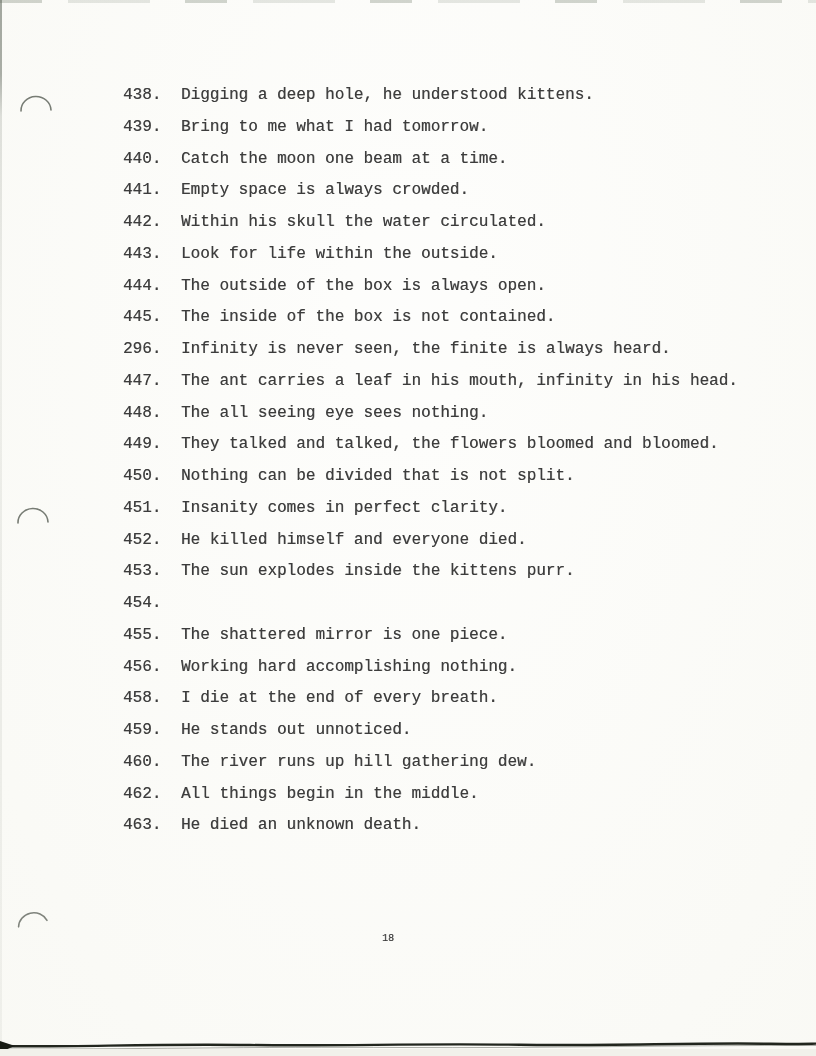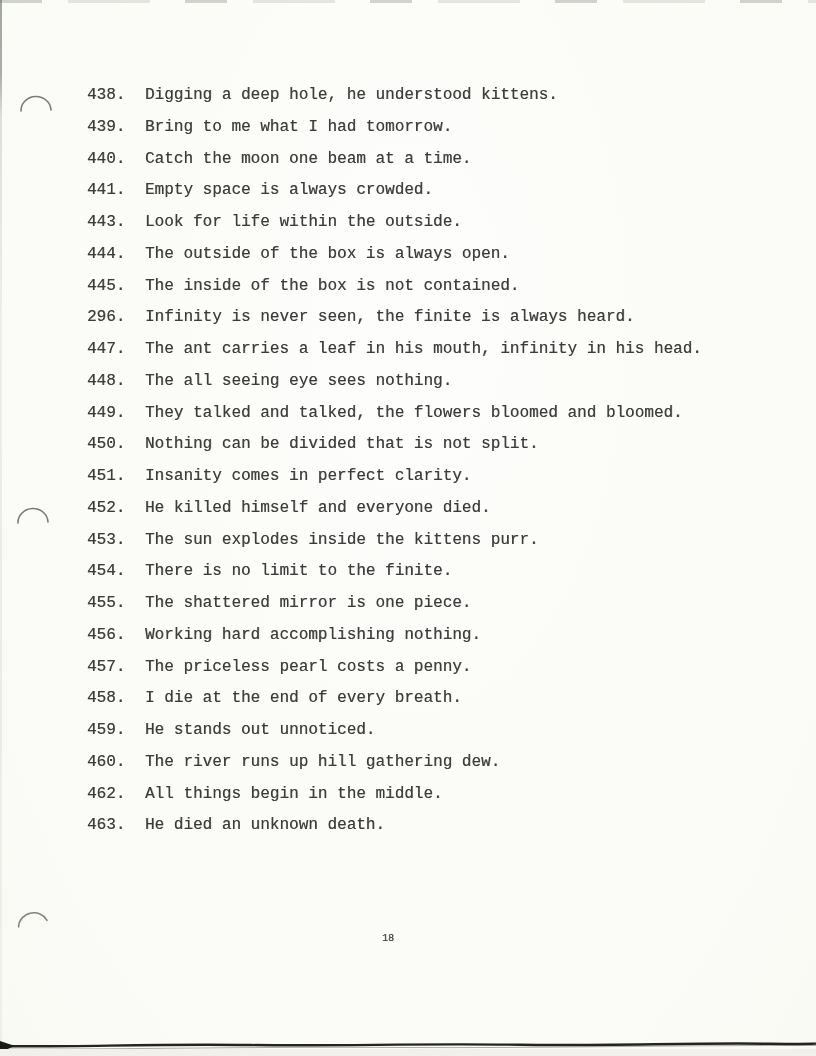--- a/index.html
+++ b/index.html
@@ -88,20 +88,21 @@
   .row {
     display: flex;
     height: 31.76px;
     line-height: 31.76px;
     white-space: pre;
   }
   .num {
     width: 39px;
     margin-right: 19px;
     flex: 0 0 auto;
+    margin-left: 36px;
   }
   .txt { flex: 0 0 auto; }
 
   .page-number {
     position: absolute;
     left: 382px;
     top: 929px;
     color: #3c3c3c;
     font-size: 10px;
     line-height: 19px;
@@ -146,20 +147,24 @@
   <div class="row">
     <span class="num">440.</span>
     <span class="txt">Catch the moon one beam at a time.</span>
   </div>
 
   <div class="row">
     <span class="num">441.</span>
     <span class="txt">Empty space is always crowded.</span>
   </div>
 
+  <div class="row">
+    <span class="num">442.</span>
+    <span class="txt">Within his skull the water circulated.</span>
+  </div>
 
   <div class="row">
     <span class="num">443.</span>
     <span class="txt">Look for life within the outside.</span>
   </div>
 
   <div class="row">
     <span class="num">444.</span>
     <span class="txt">The outside of the box is always open.</span>
   </div>
@@ -204,37 +209,32 @@
     <span class="txt">He killed himself and everyone died.</span>
   </div>
 
   <div class="row">
     <span class="num">453.</span>
     <span class="txt">The sun explodes inside the kittens purr.</span>
   </div>
 
   <div class="row">
     <span class="num">454.</span>
-    <span class="txt">There is no limit to the finite.</span>
   </div>
 
   <div class="row">
     <span class="num">455.</span>
     <span class="txt">The shattered mirror is one piece.</span>
   </div>
 
   <div class="row">
     <span class="num">456.</span>
     <span class="txt">Working hard accomplishing nothing.</span>
   </div>
 
-  <div class="row">
-    <span class="num">457.</span>
-    <span class="txt">The priceless pearl costs a penny.</span>
-  </div>
 
   <div class="row">
     <span class="num">458.</span>
     <span class="txt">I die at the end of every breath.</span>
   </div>
 
   <div class="row">
     <span class="num">459.</span>
     <span class="txt">He stands out unnoticed.</span>
   </div>

